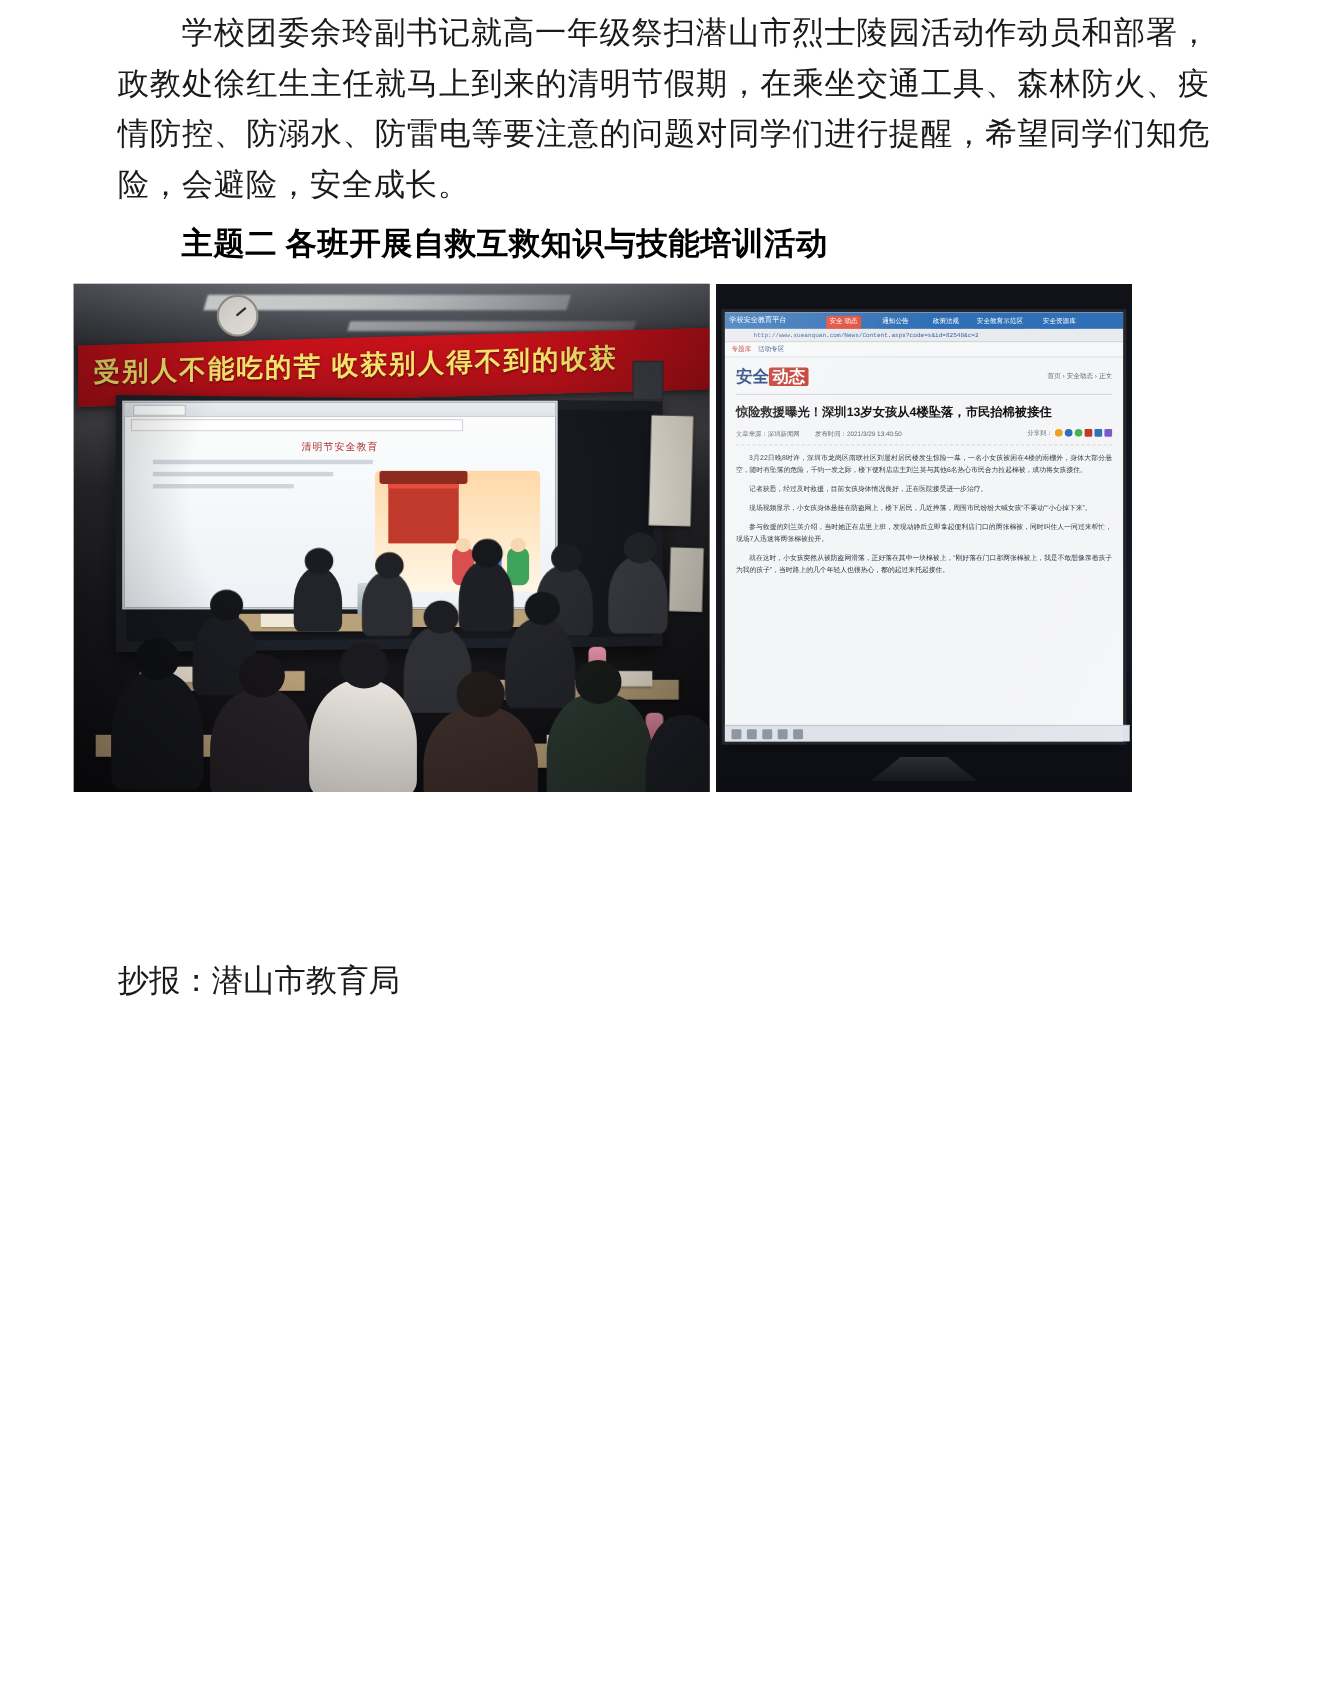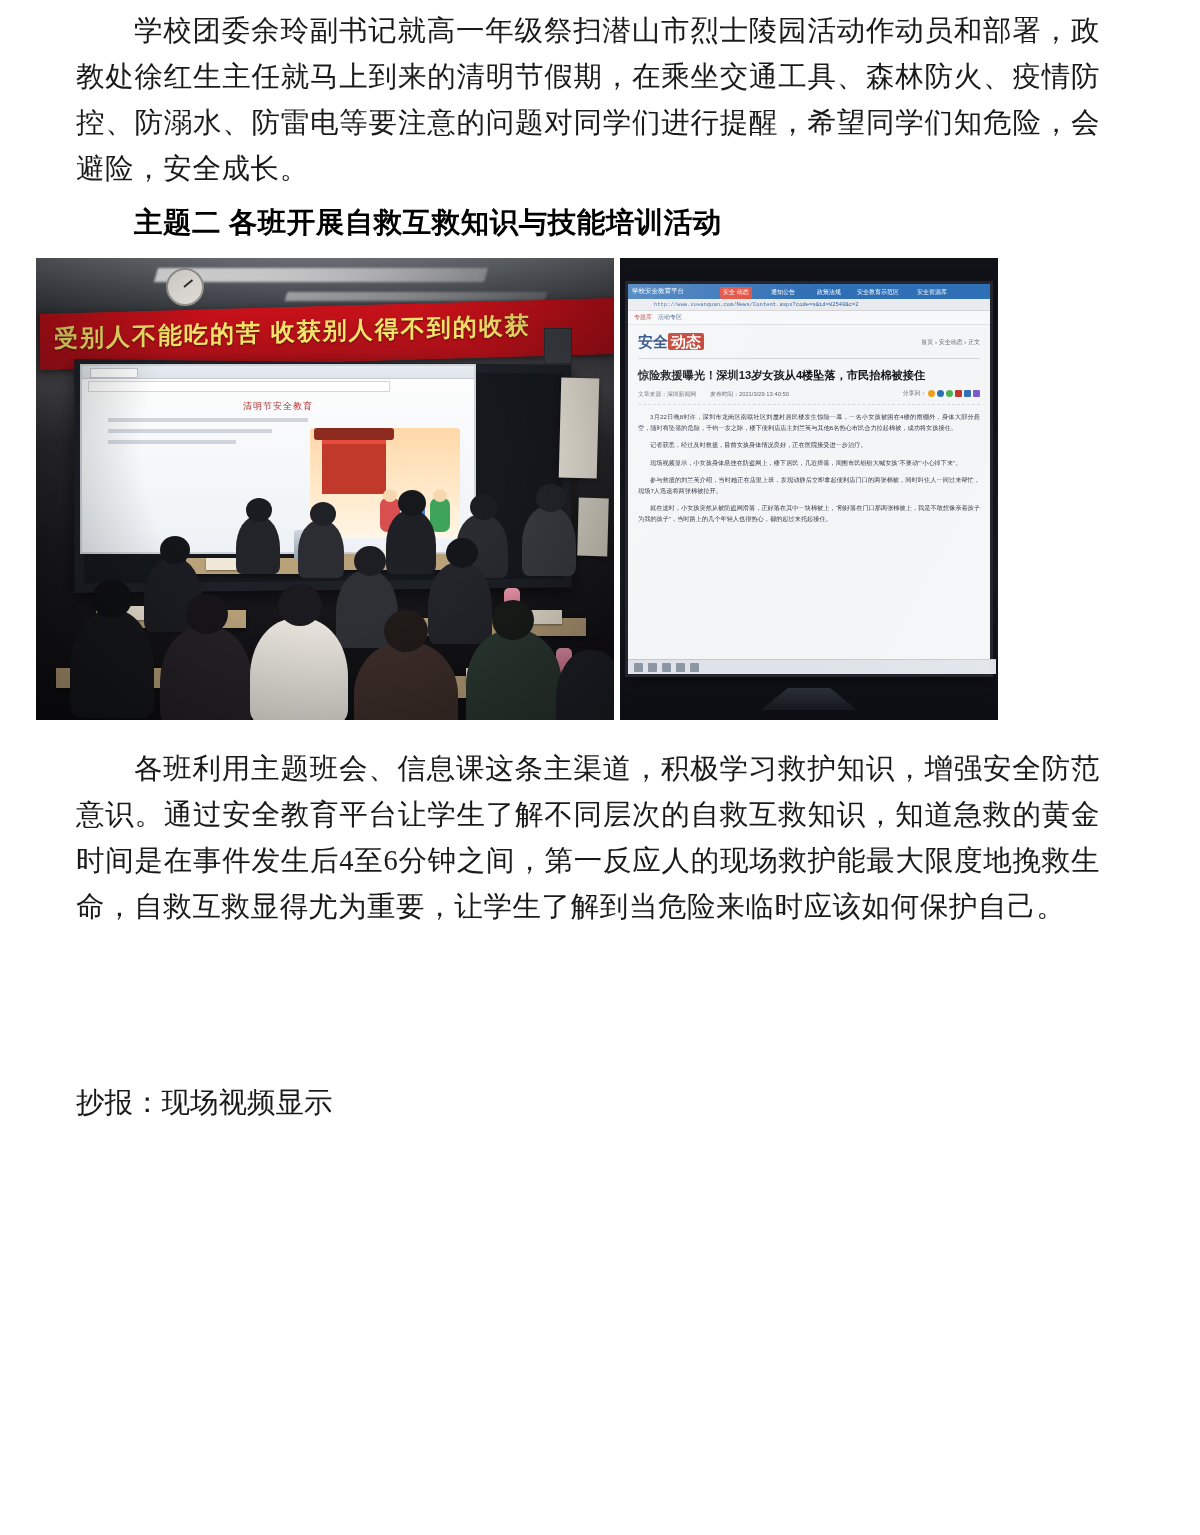--- a/index.html
+++ b/index.html
@@ -13,21 +13,21 @@
     font-family: "Liberation Serif", "DejaVu Serif", serif;
     color: #000000;
     position: relative;
     overflow: hidden;
   }
   .page {
     position: relative;
     width: 1200px;
     height: 1535px;
     box-sizing: border-box;
-    padding: 8px 100px 0 76px;
+    padding: 8px 100px 0 107px;
   }
   p.body-text {
     margin: 0;
     font-size: 28.5px;
     line-height: 46px;
     letter-spacing: 0.6px;
     text-align: justify;
     text-justify: inter-ideograph;
     color: #1a1a1a;
   }
@@ -463,17 +463,16 @@
           <i></i>
           <i></i>
         </div>
         <div class="mon-stand"></div>
         <div class="glare"></div>
       </div>
     </div>
 
   </div>
 
-  <p class="body-text indent" style="margin-top:26px;">各班利用主题班会、信息课这条主渠道，积极学习救护知识，增强安全防范意识。通过安全教育平台让学生了解不同层次的自救互救知识，知道急救的黄金时间是在事件发生后4至6分钟之间，第一反应人的现场救护能最大限度地挽救生命，自救互救显得尤为重要，让学生了解到当危险来临时应该如何保护自己。</p>
-
-  <div class="footer-note">抄报：现场视频显示</div>
+
+  <div class="footer-note">抄报：潜山市教育局</div>
 
 </div>
 
 </body></html>

